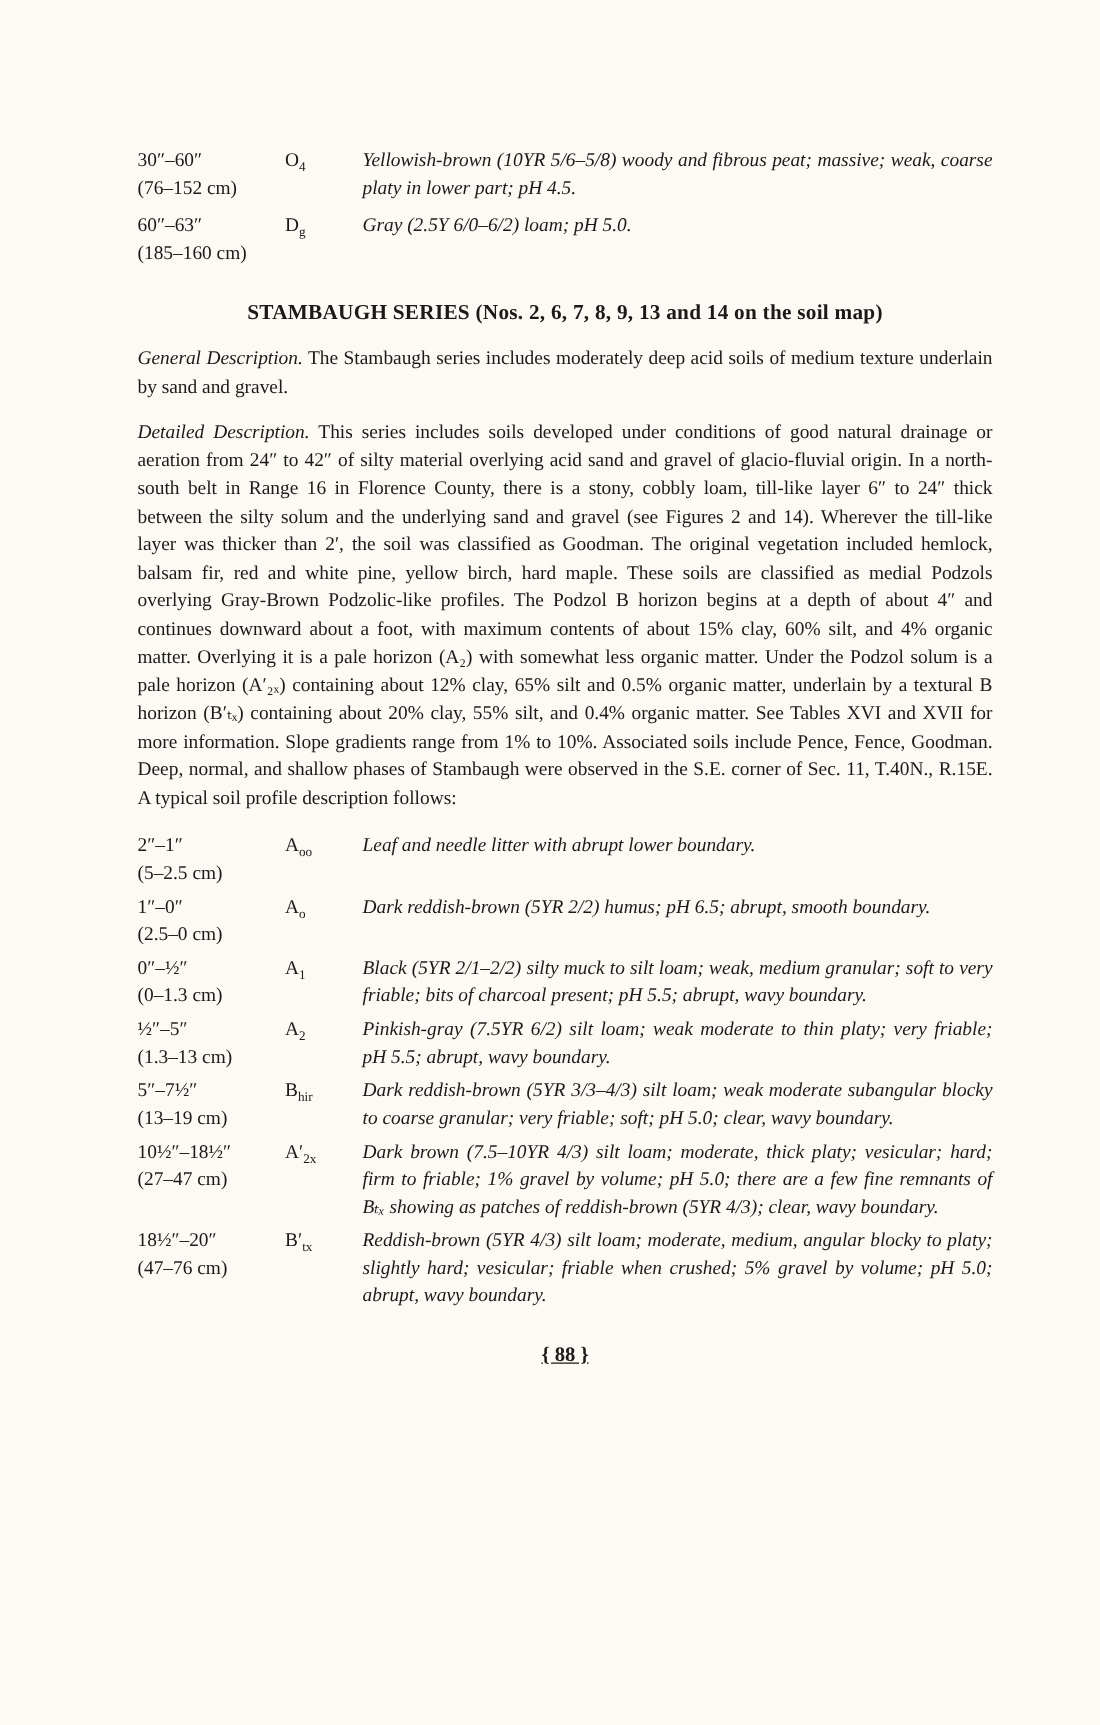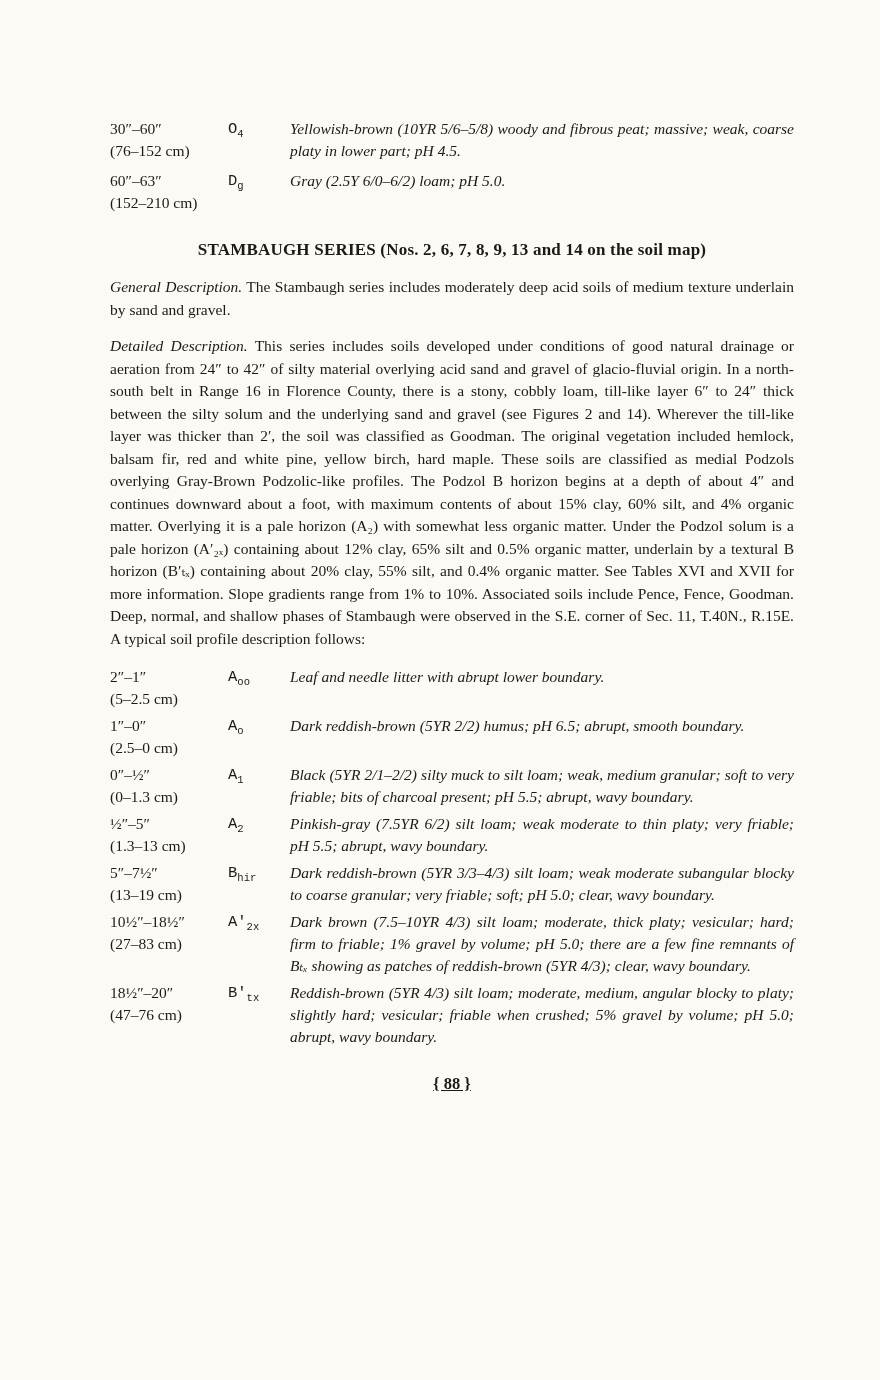--- a/index.html
+++ b/index.html
@@ -19,21 +19,21 @@
   }
   .h-row {
     display: flex;
     align-items: flex-start;
     margin-bottom: 8px;
     font-size: 15.5px;
     line-height: 22px;
   }
   .h-depth { flex: 0 0 118px; }
   .h-depth .cm { display: block; }
-  .h-sym  { flex: 0 0 62px; font-family: Liberation Mono, monospace; }
+  .h-sym  { flex: 0 0 62px; }
   sub { font-size: 0.68em; line-height: 0; }
   .h-desc { flex: 1 1 auto; text-align: justify; font-style: italic; }
   .para {
     font-size: 15.5px;
     line-height: 22.5px;
     text-align: justify;
     margin-top: 14px;
   }
   .lead { font-style: italic; }
   .heading {
@@ -67,21 +67,21 @@
         <span>30″–60″</span>
         <span class="cm">(76–152 cm)</span>
       </div>
       <div class="h-sym"><span>O</span><sub>4</sub></div>
       <div class="h-desc">Yellowish-brown (10YR 5/6–5/8) woody and fibrous peat; massive; weak, coarse platy in lower part; pH 4.5.</div>
     </div>
 
     <div class="h-row">
       <div class="h-depth">
         <span>60″–63″</span>
-        <span class="cm">(152–210 cm)</span>
+        <span class="cm">(185–160 cm)</span>
       </div>
       <div class="h-sym"><span>D</span><sub>g</sub></div>
       <div class="h-desc">Gray (2.5Y 6/0–6/2) loam; pH 5.0.</div>
     </div>
 
   </div>
 
 
   <h2 class="heading">STAMBAUGH SERIES (Nos. 2, 6, 7, 8, 9, 13 and 14 on the soil map)</h2>
 
@@ -133,21 +133,21 @@
         <span class="cm">(13–19 cm)</span>
       </div>
       <div class="h-sym"><span>B</span><sub>hir</sub></div>
       <div class="h-desc">Dark reddish-brown (5YR 3/3–4/3) silt loam; weak moderate subangular blocky to coarse granular; very friable; soft; pH 5.0; clear, wavy boundary.</div>
     </div>
 
 
     <div class="h-row">
       <div class="h-depth">
         <span>10½″–18½″</span>
-        <span class="cm">(27–83 cm)</span>
+        <span class="cm">(27–47 cm)</span>
       </div>
       <div class="h-sym"><span>A′</span><sub>2x</sub></div>
       <div class="h-desc">Dark brown (7.5–10YR 4/3) silt loam; moderate, thick platy; vesicular; hard; firm to friable; 1% gravel by volume; pH 5.0; there are a few fine remnants of Bₜₓ showing as patches of reddish-brown (5YR 4/3); clear, wavy boundary.</div>
     </div>
 
     <div class="h-row">
       <div class="h-depth">
         <span>18½″–20″</span>
         <span class="cm">(47–76 cm)</span>
       </div>

